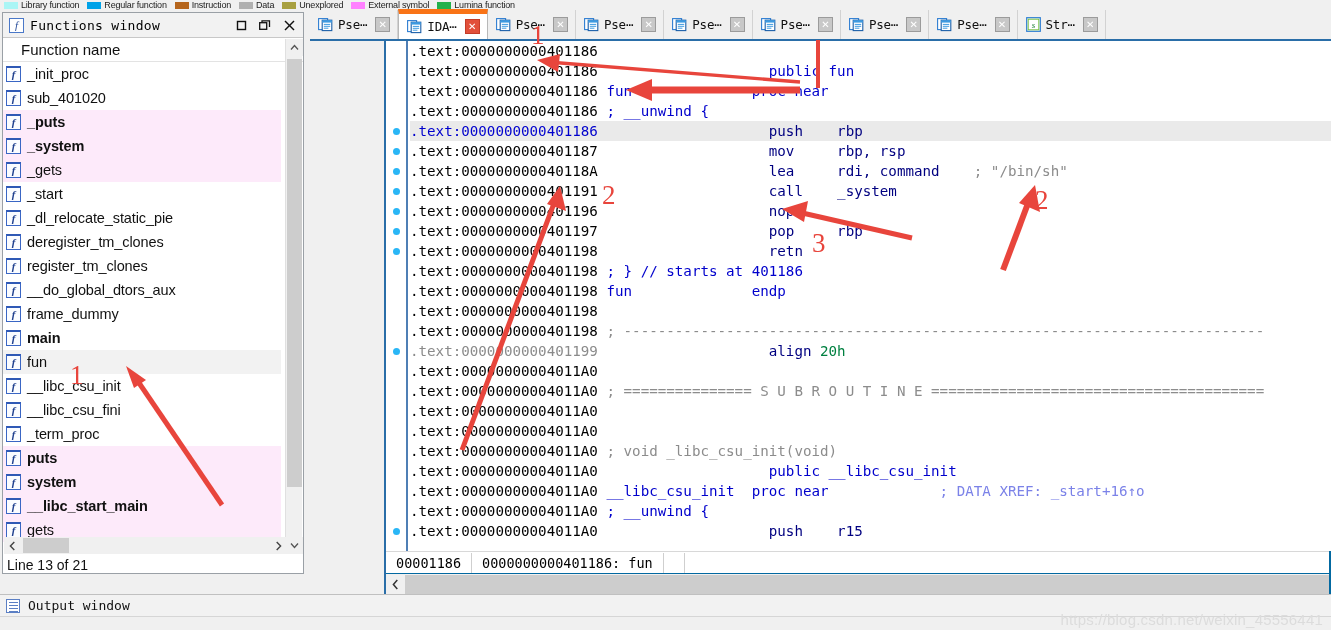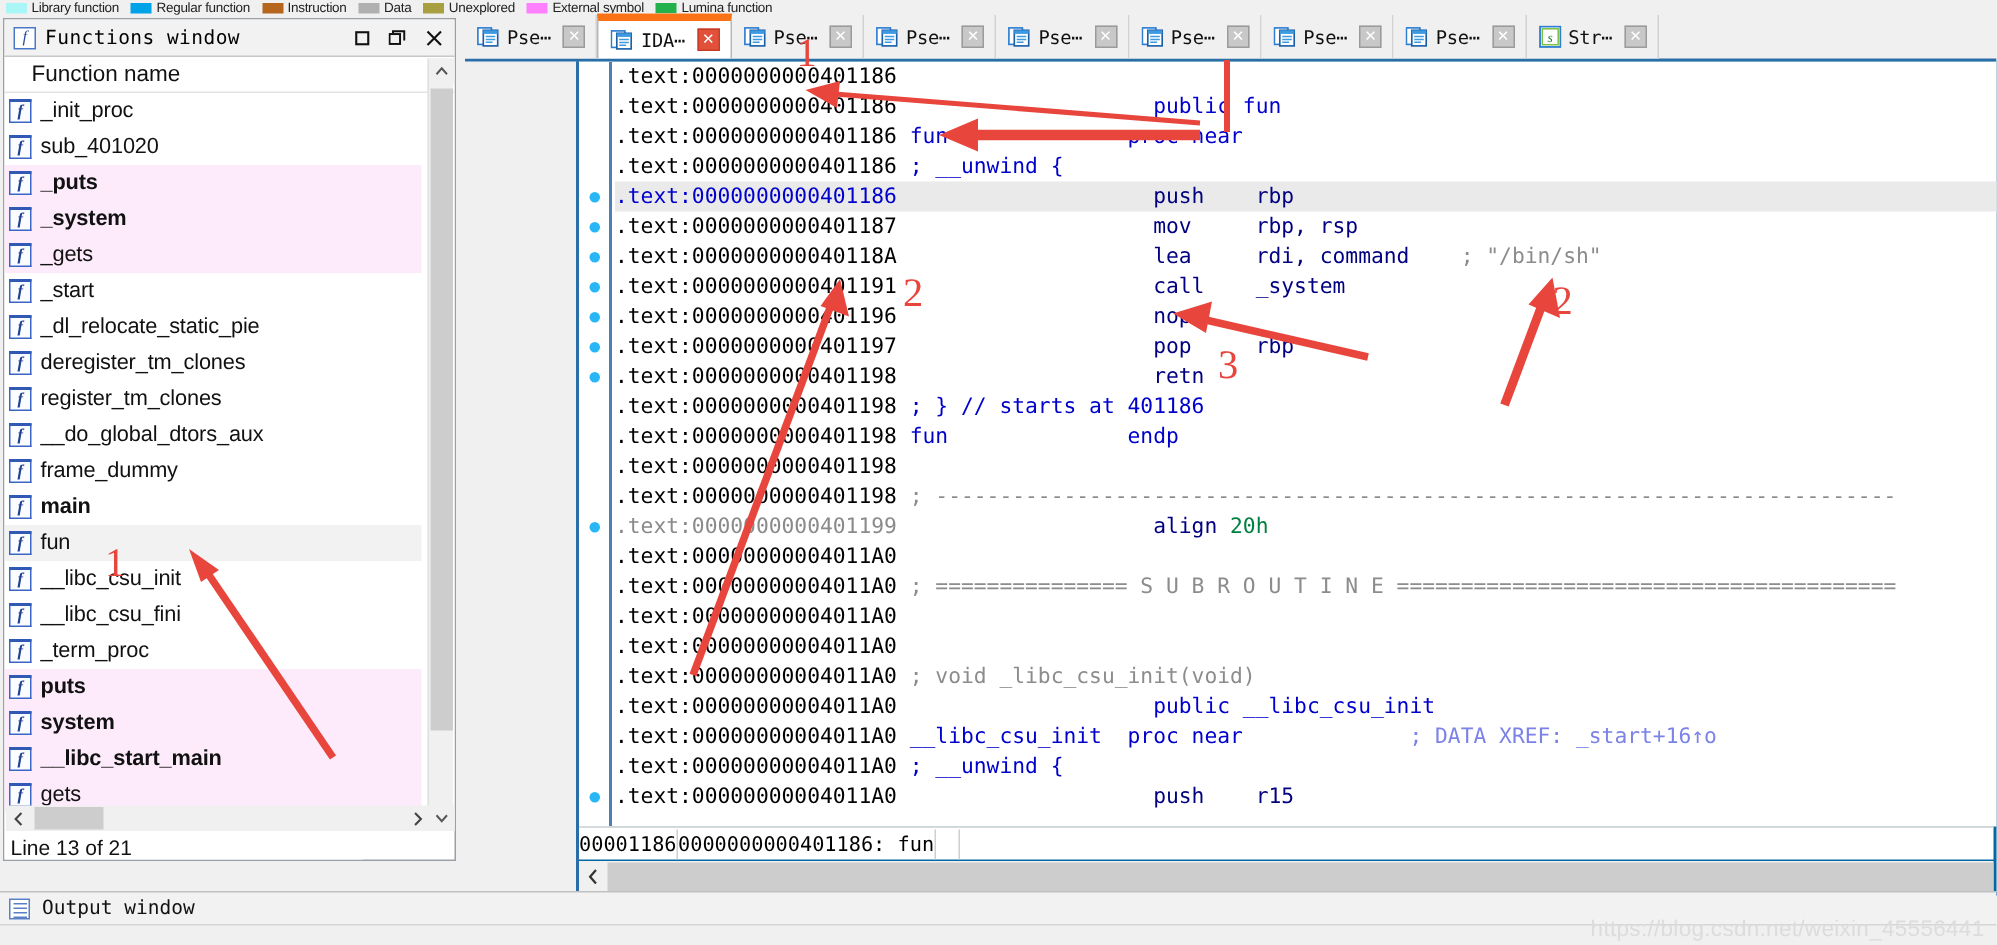--- a/index.html
+++ b/index.html
@@ -297,21 +297,21 @@
     left: 0; bottom: 22px;
     width: 943px; height: 22px;
     background: #ffffff;
     border-top: 1px solid #d8d8d8;
     display: flex; align-items: center;
     font-family: "DejaVu Sans Mono", monospace;
     font-size: 13.5px;
     color: #000;
   }
   .dis-status .cell {
-    padding: 0 0;
+    padding: 0 10px;
     border-right: 1px solid #cfcfcf;
     height: 20px; line-height: 20px;
   }
   .dis-status .cell.last { border-right: 1px solid #cfcfcf; width: 16px; }
   .dis-hscroll {
     position: absolute;
     left: 0; bottom: 0;
     width: 943px; height: 21px;
     background: #f0f0f0;
     display: flex; align-items: center;

